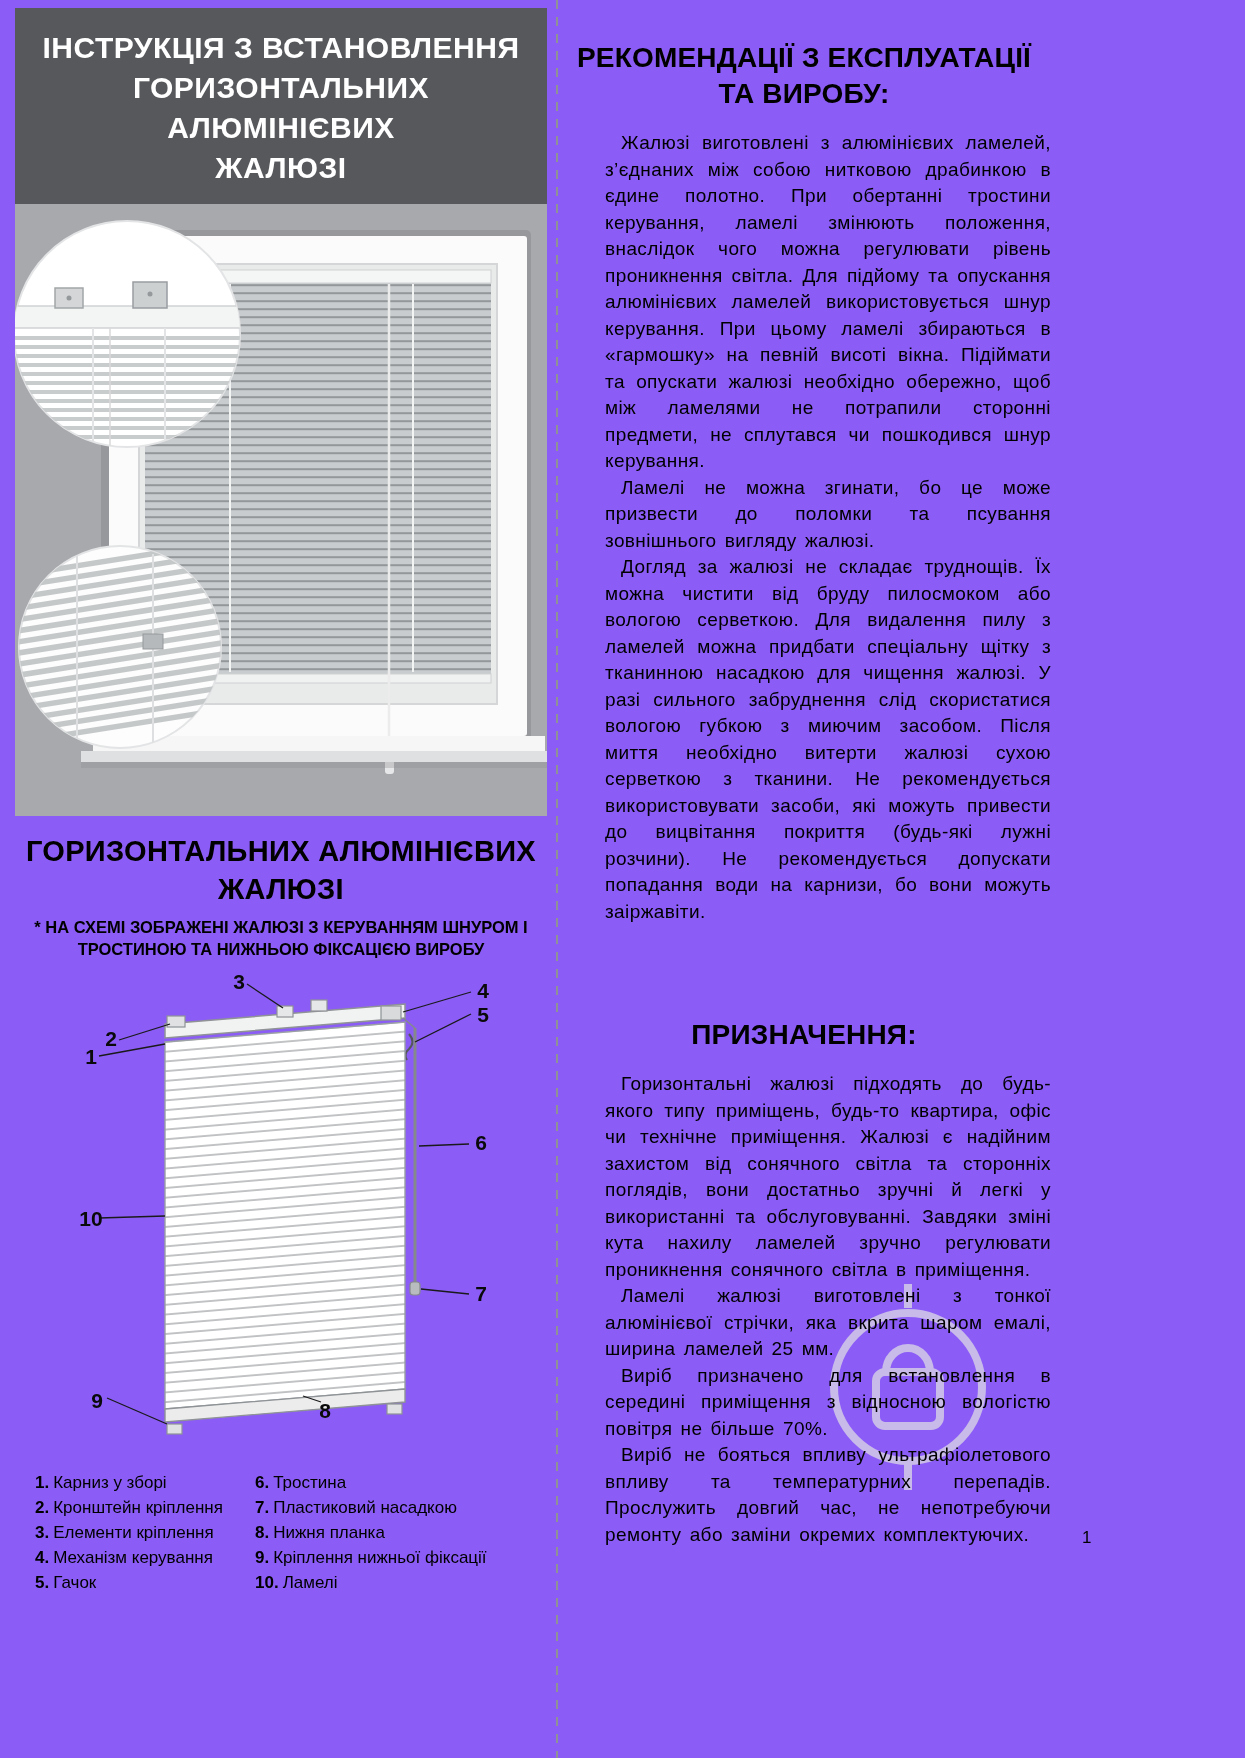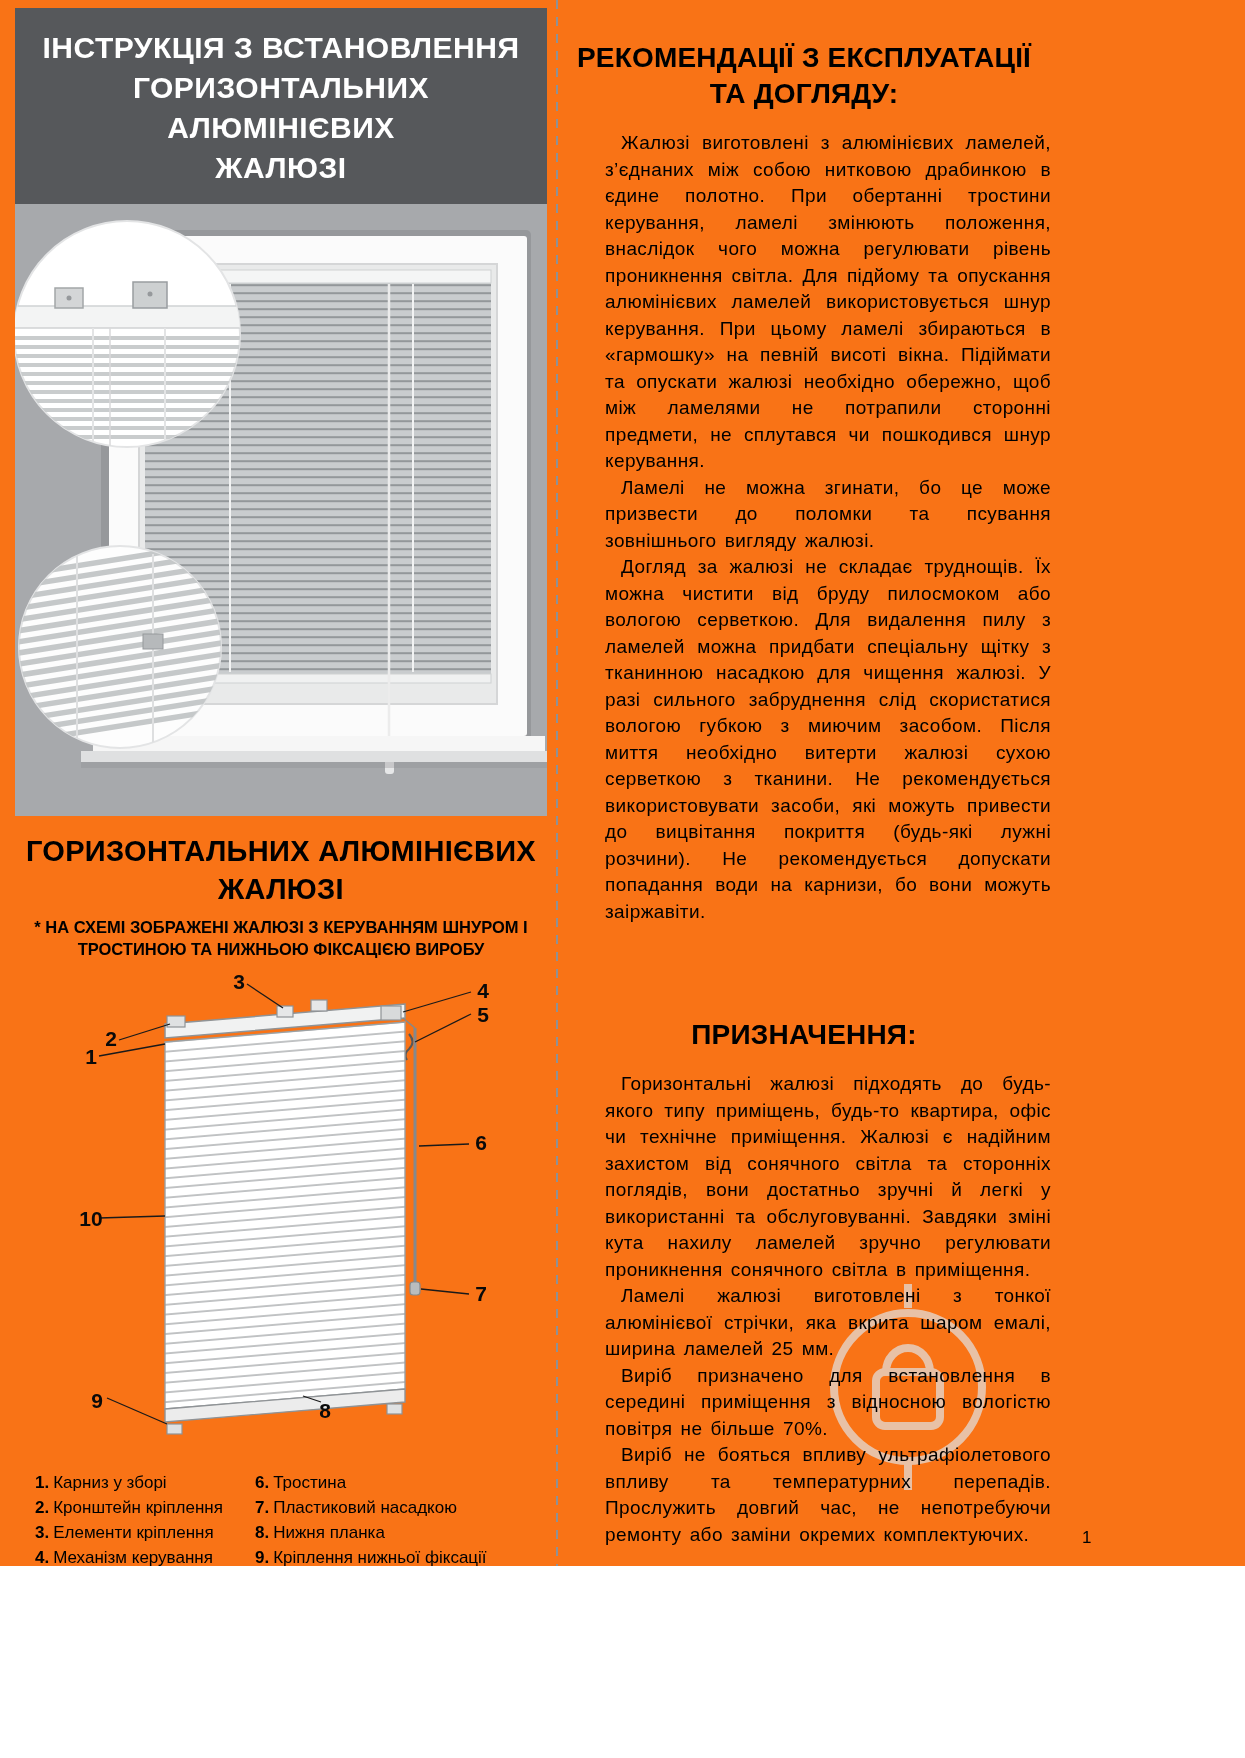--- a/index.html
+++ b/index.html
@@ -1,18 +1,18 @@
 <!DOCTYPE html>
 <html><head>
 <meta charset="utf-8">
 <style>
   * { margin:0; padding:0; box-sizing:border-box; }
   html,body { background:#ffffff; }
   .page {
-    position:relative; width:1245px; height:1566px; background:#f97316;
+    position:relative; width:1245px; height:1758px; background:#8b5cf6;
     font-family:"Liberation Sans", sans-serif; color:#000; overflow:hidden;
   }
   
   .divider {
     position:absolute; left:556px; top:0; width:2px; height:1758px;
     background:repeating-linear-gradient(to bottom,#8f9194 0 9px, transparent 9px 17px);
   }
   
   .left-col { position:absolute; left:15px; top:8px; width:532px; }
   .instr-header {
@@ -253,21 +253,21 @@
       <circle cx="90" cy="105" r="74"></circle>
       <line x1="90" y1="182" x2="90" y2="208"></line>
       <path d="M68 90 a22 24 0 0 1 44 0"></path>
       <rect x="58" y="90" width="64" height="54" rx="9"></rect>
     </g>
   </svg>
 
   <div class="right-col">
     <div class="rc-title">
       <div>РЕКОМЕНДАЦІЇ З ЕКСПЛУАТАЦІЇ</div>
-      <div>ТА ДОГЛЯДУ:</div>
+      <div>ТА ВИРОБУ:</div>
     </div>
     <div class="rc-body">
       <p>Жалюзі виготовлені з алюмінієвих ламелей, з’єднаних між собою нитковою драбинкою в єдине полотно. При обертанні тростини керування, ламелі змінюють положення, внаслідок чого можна регулювати рівень проникнення світла. Для підйому та опускання алюмінієвих ламелей використовується шнур керування. При цьому ламелі збираються в «гармошку» на певній висоті вікна. Підіймати та опускати жалюзі необхідно обережно, щоб між ламелями не потрапили сторонні предмети, не сплутався чи пошкодився шнур керування.</p>
       <p>Ламелі не можна згинати, бо це може призвести до поломки та псування зовнішнього вигляду жалюзі.</p>
       <p>Догляд за жалюзі не складає труднощів. Їх можна чистити від бруду пилосмоком або вологою серветкою. Для видалення пилу з ламелей можна придбати спеціальну щітку з тканинною насадкою для чищення жалюзі. У разі сильного забруднення слід скористатися вологою губкою з миючим засобом. Після миття необхідно витерти жалюзі сухою серветкою з тканини. Не рекомендується використовувати засоби, які можуть привести до вицвітання покриття (будь-які лужні розчини). Не рекомендується допускати попадання води на карнизи, бо вони можуть заіржавіти.</p>
     </div>
 
     <div class="rc-title purpose-title">ПРИЗНАЧЕННЯ:</div>
     <div class="rc-body">
       <p>Горизонтальні жалюзі підходять до будь-якого типу приміщень, будь-то квартира, офіс чи технічне приміщення. Жалюзі є надійним захистом від сонячного світла та сторонніх поглядів, вони достатньо зручні й легкі у використанні та обслуговуванні. Завдяки зміні кута нахилу ламелей зручно регулювати проникнення сонячного світла в приміщення.</p>

